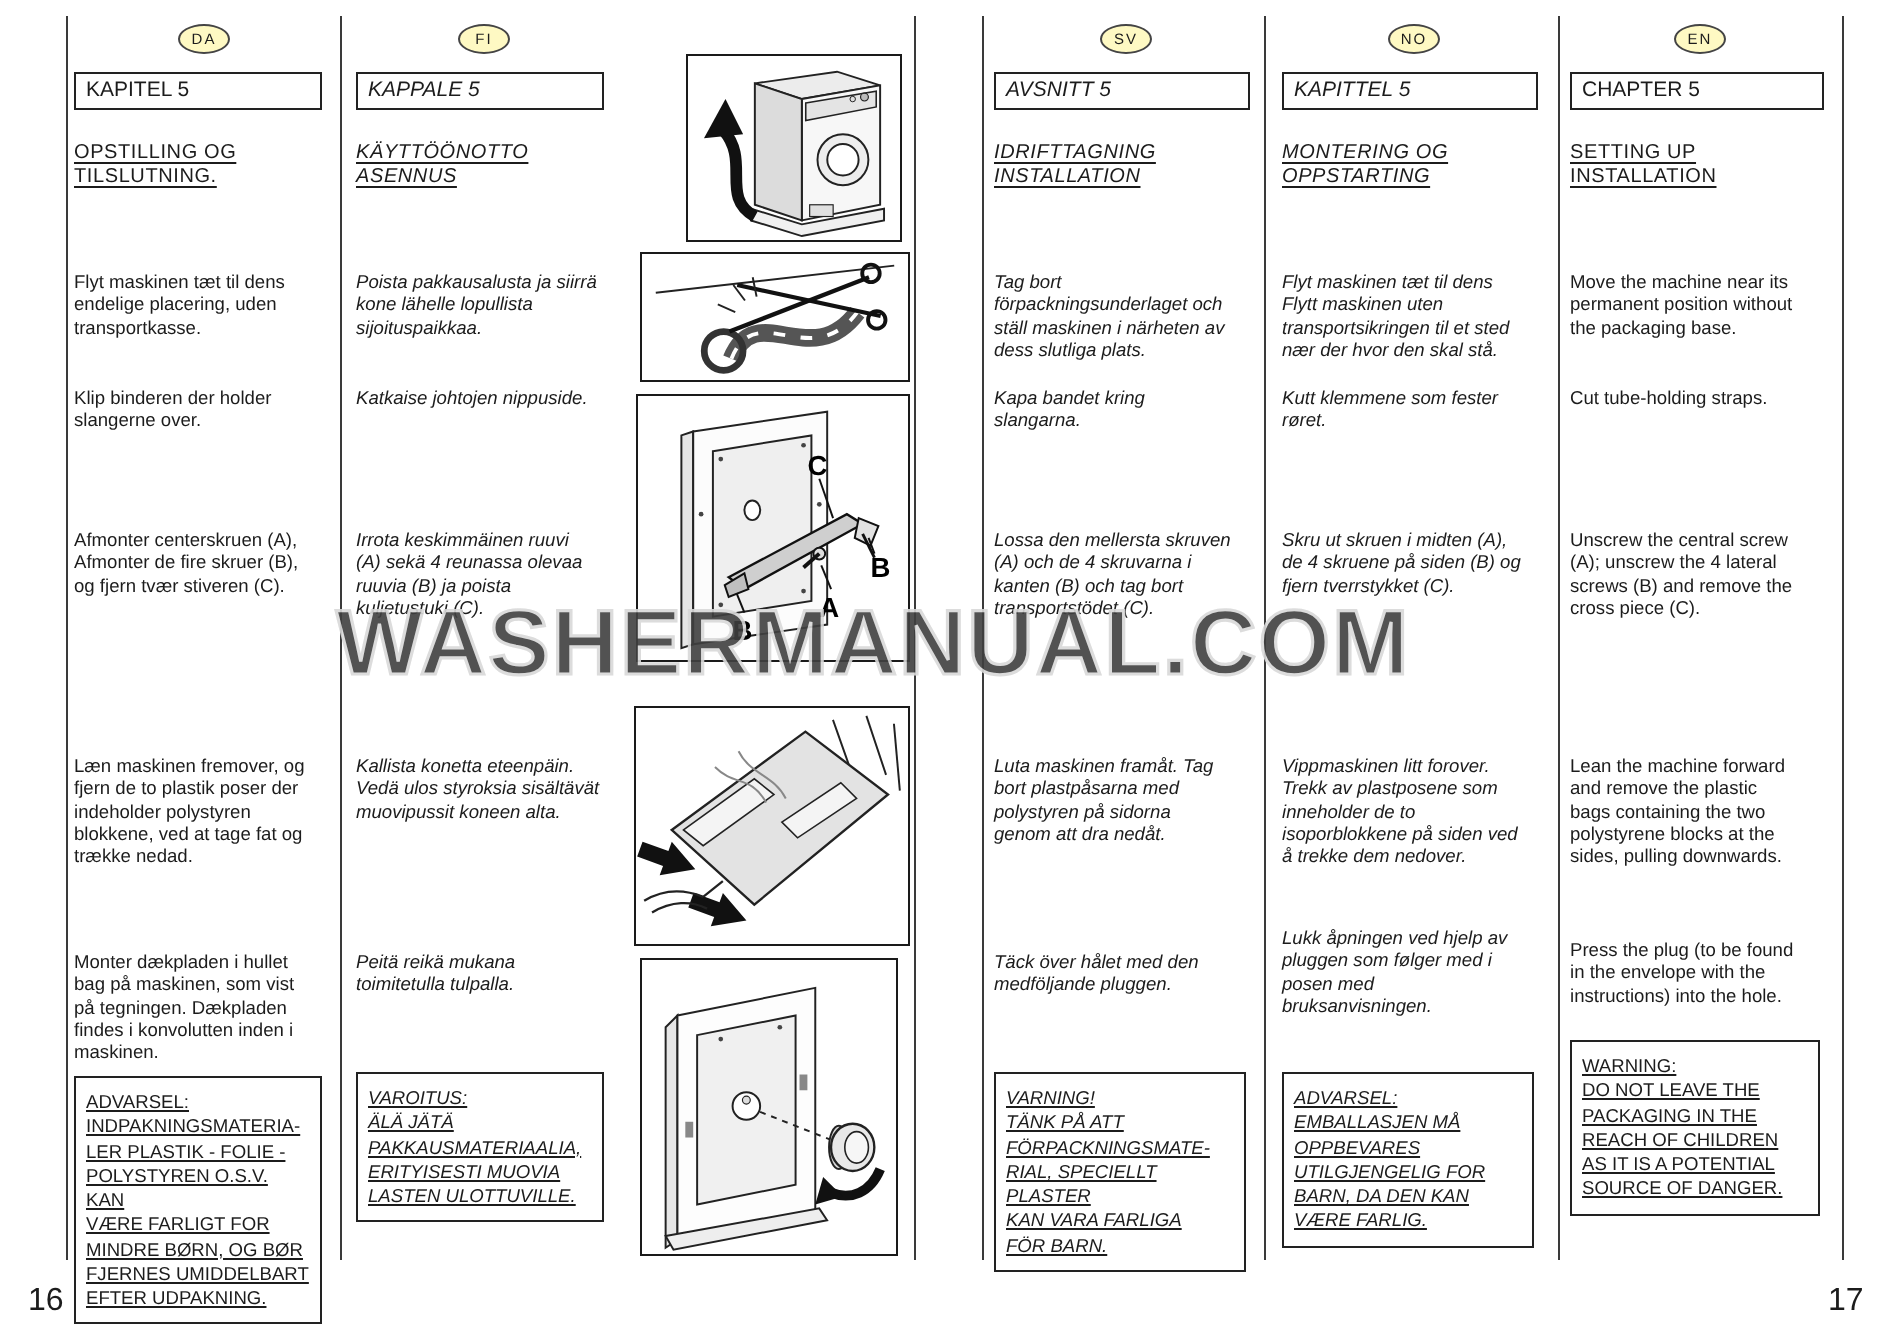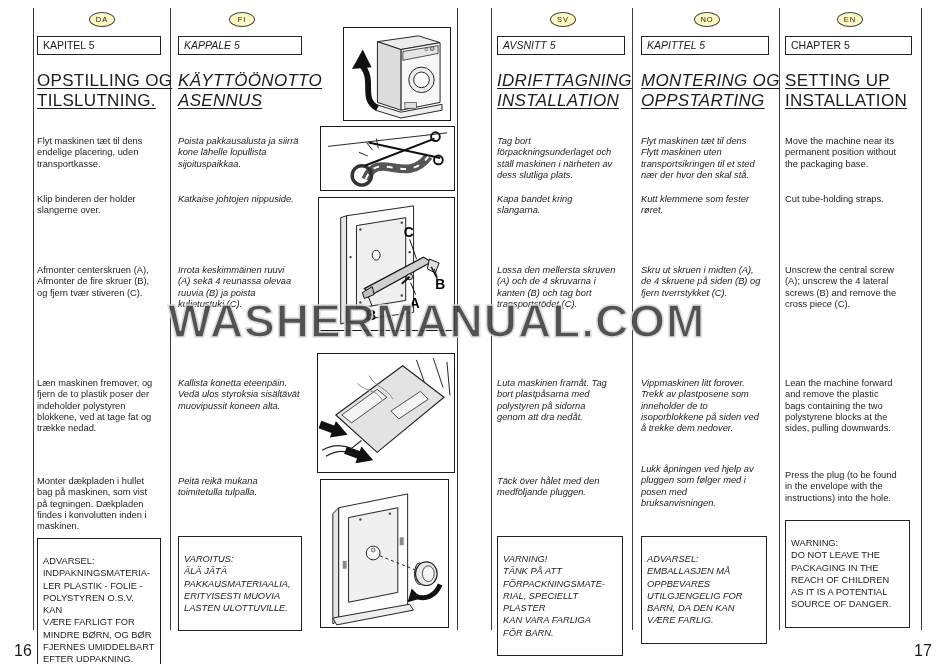--- a/index.html
+++ b/index.html
@@ -11,29 +11,29 @@
   .badge{
     position:absolute;top:12px;width:24px;height:13px;border:1px solid #444;
     border-radius:50%;display:flex;align-items:center;justify-content:center;
     font-size:7.5px;letter-spacing:1px;background:#fef9c3;z-index:2;
   }
   .chapter-box{
     position:absolute;top:36px;height:17px;border:1.3px solid #222;background:#fff;
     font-size:10.5px;line-height:17px;padding-left:5px;z-index:2;
   }
   .heading{
-    position:absolute;top:71px;font-size:17px;line-height:1.18;letter-spacing:.3px;
+    position:absolute;top:71px;font-size:10px;line-height:1.18;letter-spacing:.3px;
     text-decoration:underline;text-underline-offset:2px;white-space:pre-line;z-index:2;
   }
   .para{
     position:absolute;font-size:9.3px;line-height:1.22;white-space:pre-line;z-index:2;
   }
   .warn{
-    position:absolute;border:1.5px solid #222;background:#fff;padding:16px 5px;
-    font-size:9.3px;line-height:1.32;white-space:pre-line;z-index:2;
+    position:absolute;border:1.5px solid #222;background:#fff;padding:6px 5px;
+    font-size:9.3px;line-height:1.32;white-space:pre-line;z-index:2;text-decoration:underline;
   }
   .it{font-style:italic;}
   .fig{
     position:absolute;border:1.5px solid #1a1a1a;background:#fff;box-sizing:border-box;z-index:1;
   }
   .fig svg{display:block;width:100%;height:100%;}
   .watermark{
     position:absolute;left:168px;top:294px;z-index:10;pointer-events:none;
     font-size:46px;font-weight:bold;letter-spacing:1px;color:#404040;opacity:.9;
     -webkit-text-stroke:1.6px #d9d9d9;text-shadow:0 0 1px #e2e2e2;

